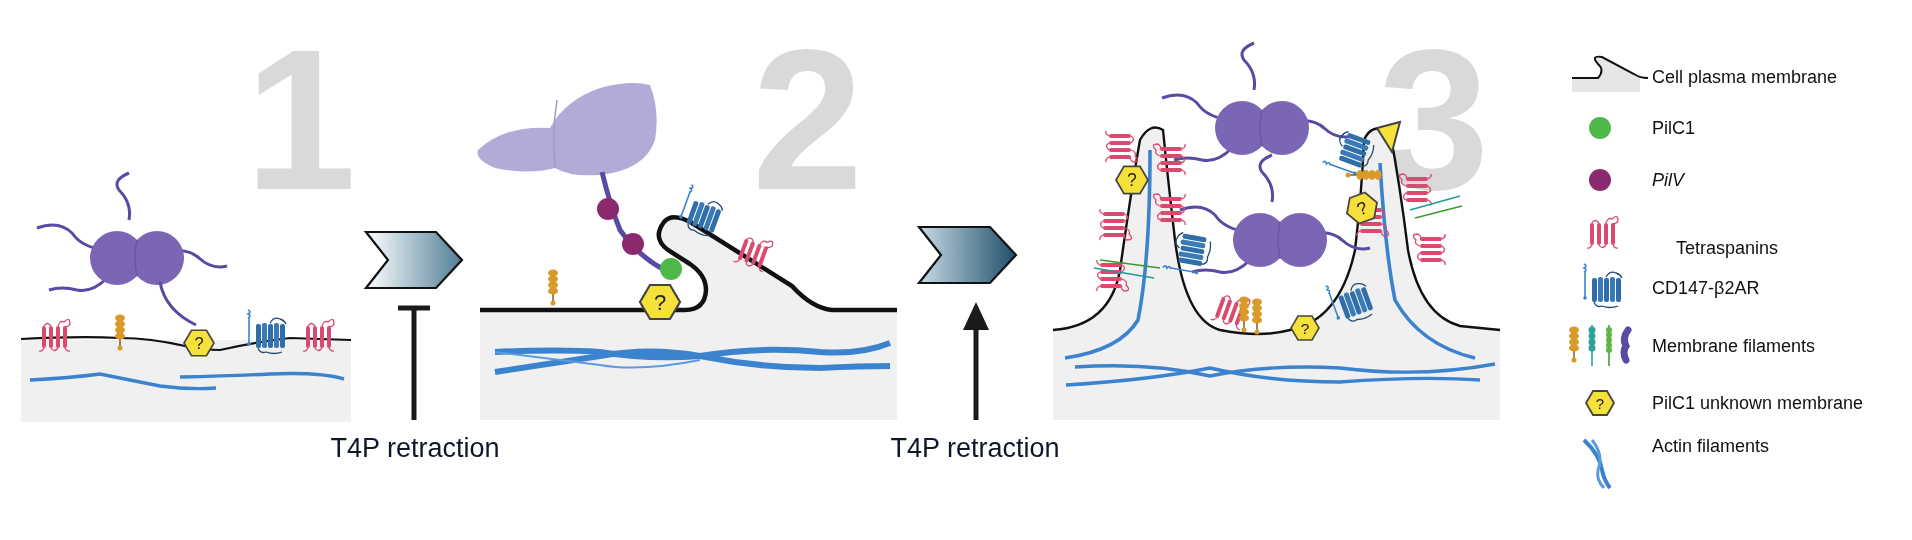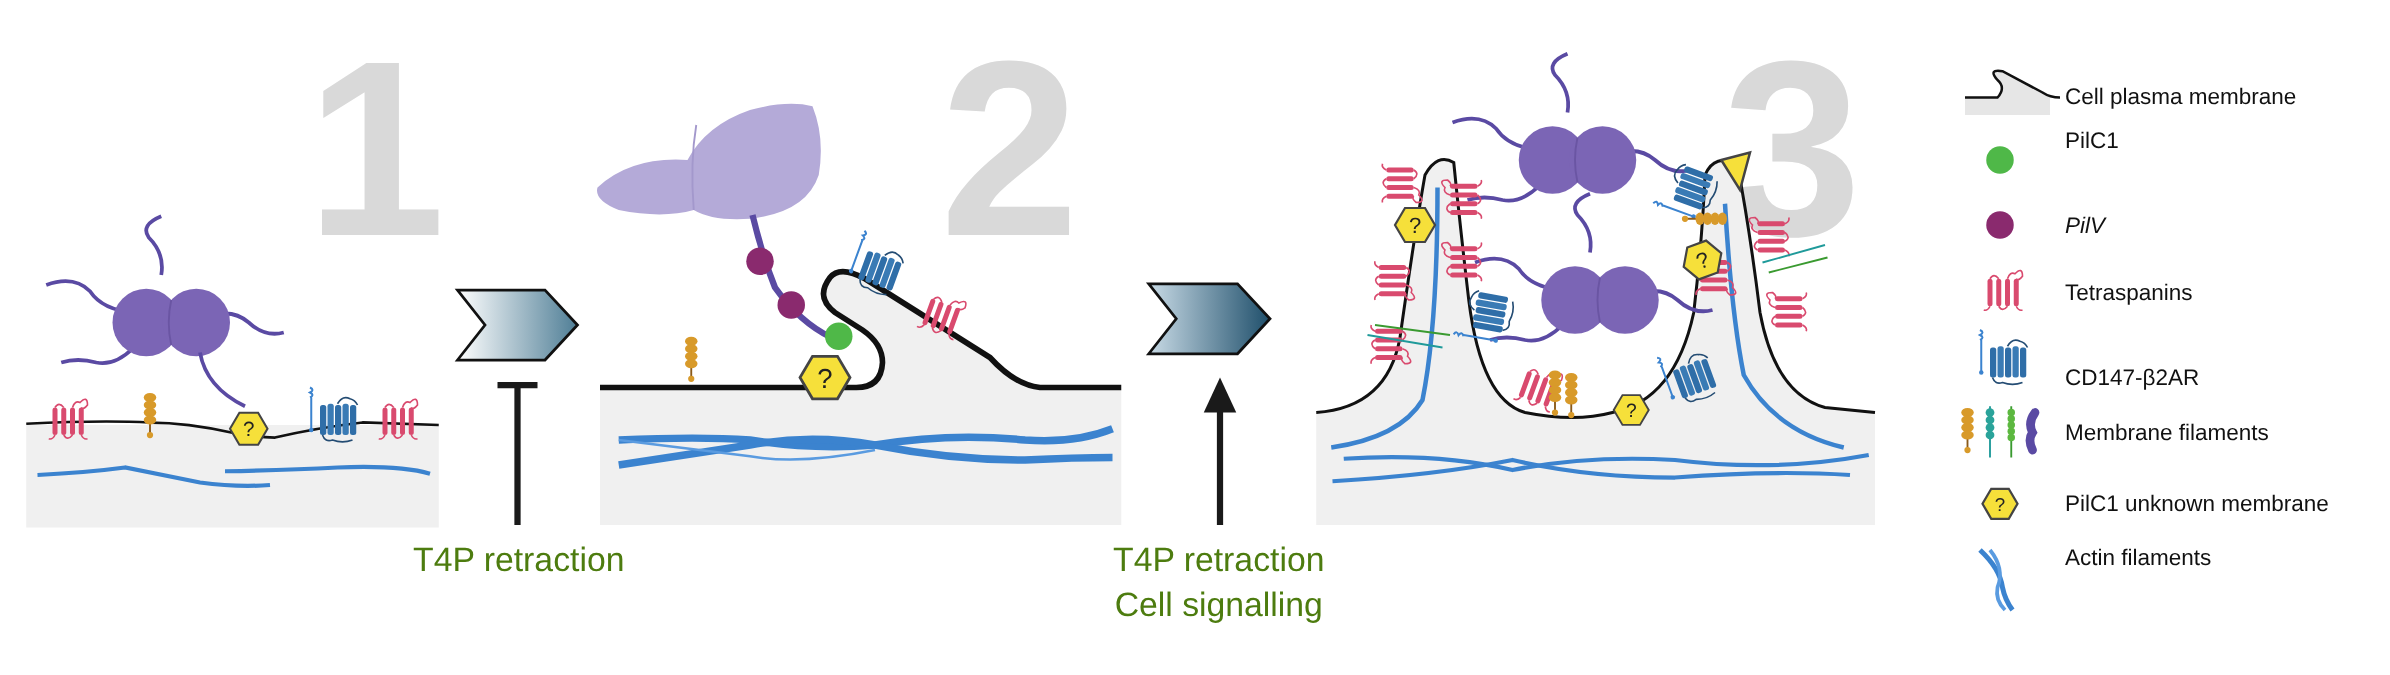--- a/index.html
+++ b/index.html
@@ -1,21 +1,21 @@
 <!DOCTYPE html>
 <html><head>
 <meta charset="utf-8">
 <style>
   html, body { margin: 0; padding: 0; background: #ffffff; }
   body { width: 1912px; height: 540px; position: relative; overflow: hidden;
          font-family: "Liberation Sans", sans-serif; }
   .abs { position: absolute; }
   .stage-number { font-family: "Liberation Sans", sans-serif; font-weight: bold;
                   color: #d9d9d9; font-size: 200px; line-height: 1; }
-  .caption { font-family: "Liberation Sans", sans-serif; font-size: 27px; color: #4d7c0f;
+  .caption { font-family: "Liberation Sans", sans-serif; font-size: 27px; color: #0f172a;
              text-align: center; line-height: 36px; }
   .legend-label { font-family: "Liberation Sans", sans-serif; font-size: 18px; color: #111;
                   position: absolute; left: 1652px; line-height: 24px; white-space: nowrap; }
   svg { position: absolute; left: 0; top: 0; }
 </style>
 </head>
 <body>
 
 <div class="abs stage-number" style="left:245px; top:20px;">1</div>
 <div class="abs stage-number" style="left:752px; top:20px;">2</div>
@@ -194,23 +194,22 @@
       <path d="M1592 440 Q1604 455 1598 470 Q1596 480 1604 488" fill="none" stroke="#5a9be0" stroke-width="3"></path>
     </g>
   </g>
 </svg>
 
 <div class="abs caption" style="left:300px; top:430px; width:230px;">
   <div>T4P retraction</div>
 </div>
 <div class="abs caption" style="left:860px; top:430px; width:230px;">
   <div>T4P retraction</div>
-  <div>Cell signalling</div>
 </div>
 
 <div class="legend-label" style="top:65px;">Cell plasma membrane</div>
-<div class="legend-label" style="top:100px;">PilC1</div>
+<div class="legend-label" style="top:116px;">PilC1</div>
 <div class="legend-label" style="top:168px;font-style:italic;">PilV</div>
-<div class="legend-label" style="top:222px;">Tetraspanins</div>
-<div class="legend-label" style="top:290px;">CD147-β2AR</div>
+<div class="legend-label" style="top:236px;margin-left:24px;">Tetraspanins</div>
+<div class="legend-label" style="top:276px;">CD147-β2AR</div>
 <div class="legend-label" style="top:334px;">Membrane filaments</div>
 <div class="legend-label" style="top:391px;">PilC1 unknown membrane</div>
 <div class="legend-label" style="top:434px;">Actin filaments</div>
 
 </body></html>

